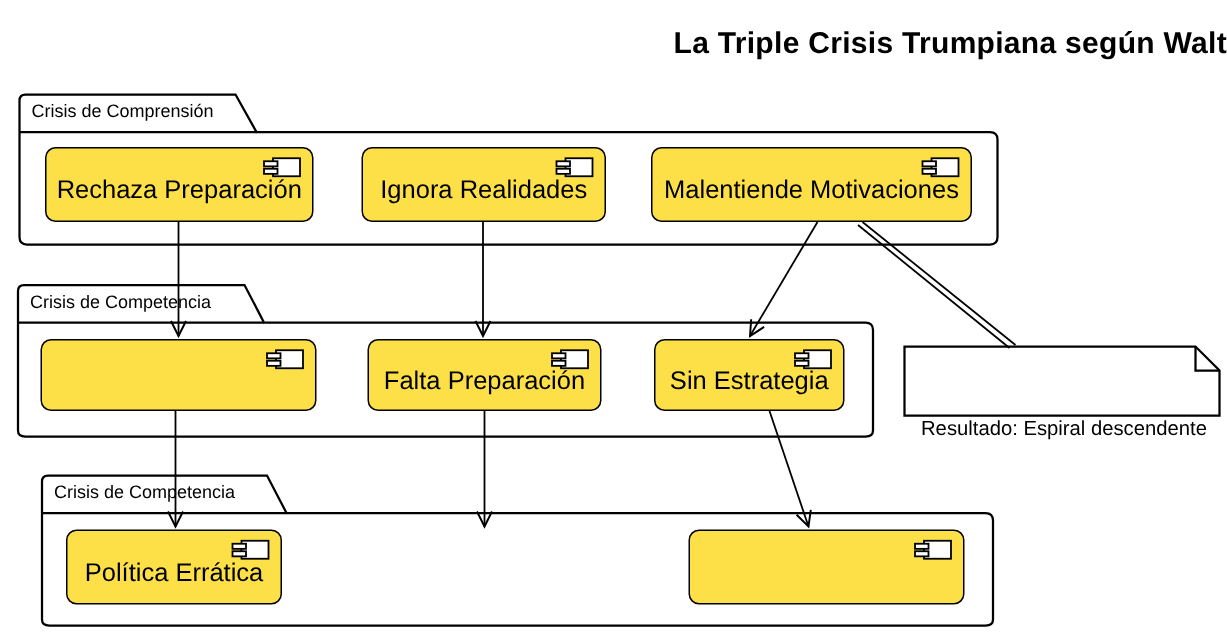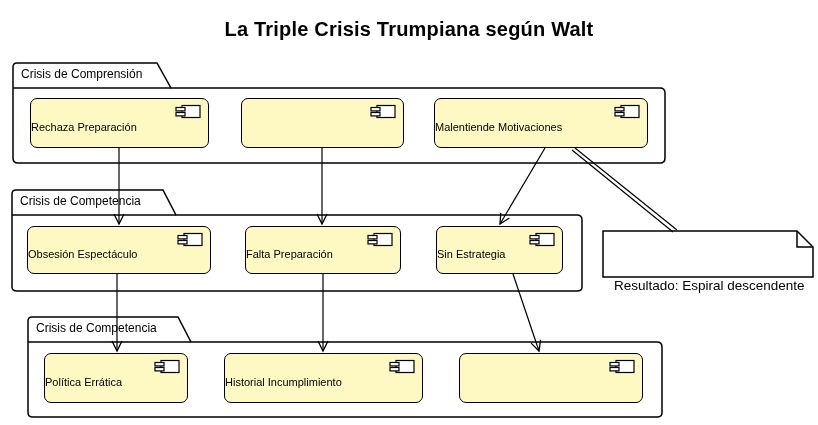--- a/index.html
+++ b/index.html
@@ -14,40 +14,41 @@
   }
   .skeleton {
     position: absolute;
     left: 0; top: 0;
     width: 818px; height: 425px;
   }
   .title {
     position: absolute;
     left: 0; top: 18px;
     width: 818px;
-    text-align: center;
+    text-align: right;
     font-size: 20px;
     font-weight: bold;
     letter-spacing: 0.2px;
   }
   .pkg-label {
     position: absolute;
     font-size: 12px;
     font-weight: normal;
     white-space: nowrap;
   }
   .component {
     position: absolute;
     box-sizing: border-box;
-    background: #fef9c3;
+    background: #fde047;
     border: 1.5px solid #000000;
     border-radius: 7px;
     display: flex;
     align-items: center;
-    font-size: 11px;
+    justify-content: center;
+    font-size: 17px;
     white-space: nowrap;
   }
   .component .label { padding-top: 7px; }
   .comp-icon {
     position: absolute;
     top: 5px;
     right: 6px;
     width: 27px;
     height: 15px;
   }
@@ -125,20 +126,21 @@
   </div>
 
   <div class="component" style="left:241px; top:98px; width:163px; height:50px;">
     <svg class="comp-icon" viewBox="0 0 27 15">
       <g fill="#ffffff" stroke="#000000" stroke-width="1.2">
         <rect x="7" y="1.5" width="18" height="12"></rect>
         <rect x="1" y="3.5" width="9" height="3.4"></rect>
         <rect x="1" y="8.5" width="9" height="3.4"></rect>
       </g>
     </svg>
+    <span class="label">Ignora Realidades</span>
   </div>
 
   <div class="component" style="left:434px; top:98px; width:214px; height:50px;">
     <svg class="comp-icon" viewBox="0 0 27 15">
       <g fill="#ffffff" stroke="#000000" stroke-width="1.2">
         <rect x="7" y="1.5" width="18" height="12"></rect>
         <rect x="1" y="3.5" width="9" height="3.4"></rect>
         <rect x="1" y="8.5" width="9" height="3.4"></rect>
       </g>
     </svg>
@@ -146,21 +148,20 @@
   </div>
 
   <div class="component" style="left:27px; top:226px; width:184px; height:48px;">
     <svg class="comp-icon" viewBox="0 0 27 15">
       <g fill="#ffffff" stroke="#000000" stroke-width="1.2">
         <rect x="7" y="1.5" width="18" height="12"></rect>
         <rect x="1" y="3.5" width="9" height="3.4"></rect>
         <rect x="1" y="8.5" width="9" height="3.4"></rect>
       </g>
     </svg>
-    <span class="label">Obsesión Espectáculo</span>
   </div>
 
   <div class="component" style="left:245px; top:226px; width:156px; height:48px;">
     <svg class="comp-icon" viewBox="0 0 27 15">
       <g fill="#ffffff" stroke="#000000" stroke-width="1.2">
         <rect x="7" y="1.5" width="18" height="12"></rect>
         <rect x="1" y="3.5" width="9" height="3.4"></rect>
         <rect x="1" y="8.5" width="9" height="3.4"></rect>
       </g>
     </svg>
@@ -182,30 +183,20 @@
     <svg class="comp-icon" viewBox="0 0 27 15">
       <g fill="#ffffff" stroke="#000000" stroke-width="1.2">
         <rect x="7" y="1.5" width="18" height="12"></rect>
         <rect x="1" y="3.5" width="9" height="3.4"></rect>
         <rect x="1" y="8.5" width="9" height="3.4"></rect>
       </g>
     </svg>
     <span class="label">Política Errática</span>
   </div>
 
-  <div class="component" style="left:224px; top:353px; width:199px; height:50px;">
-    <svg class="comp-icon" viewBox="0 0 27 15">
-      <g fill="#ffffff" stroke="#000000" stroke-width="1.2">
-        <rect x="7" y="1.5" width="18" height="12"></rect>
-        <rect x="1" y="3.5" width="9" height="3.4"></rect>
-        <rect x="1" y="8.5" width="9" height="3.4"></rect>
-      </g>
-    </svg>
-    <span class="label">Historial Incumplimiento</span>
-  </div>
 
   <div class="component" style="left:459px; top:353px; width:184px; height:50px;">
     <svg class="comp-icon" viewBox="0 0 27 15">
       <g fill="#ffffff" stroke="#000000" stroke-width="1.2">
         <rect x="7" y="1.5" width="18" height="12"></rect>
         <rect x="1" y="3.5" width="9" height="3.4"></rect>
         <rect x="1" y="8.5" width="9" height="3.4"></rect>
       </g>
     </svg>
   </div>

